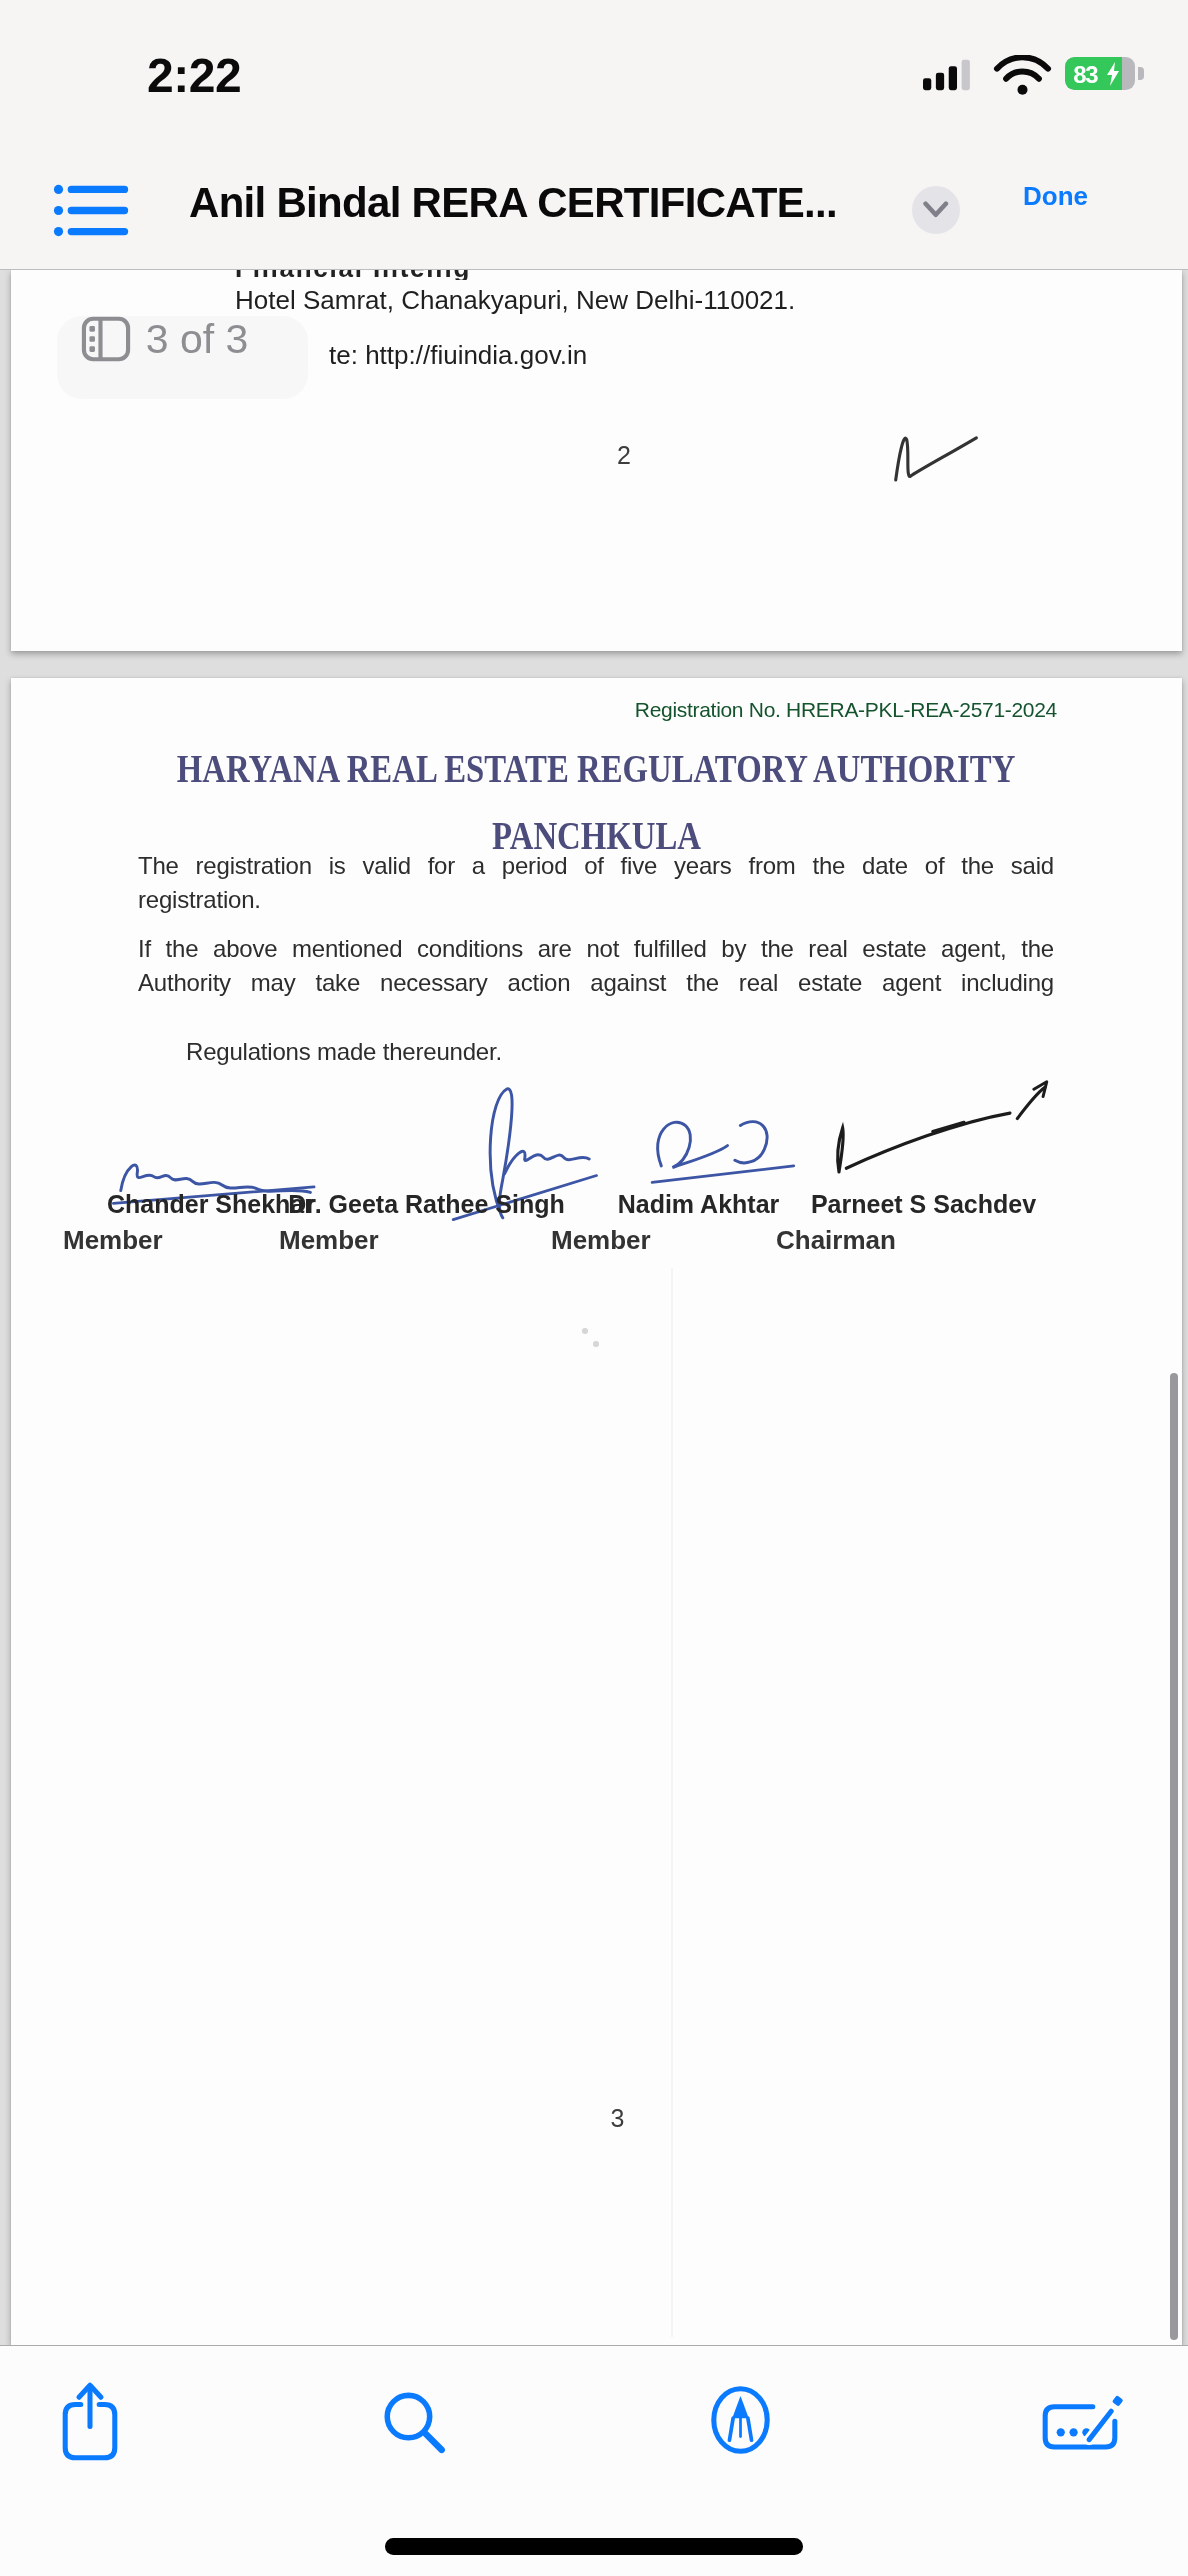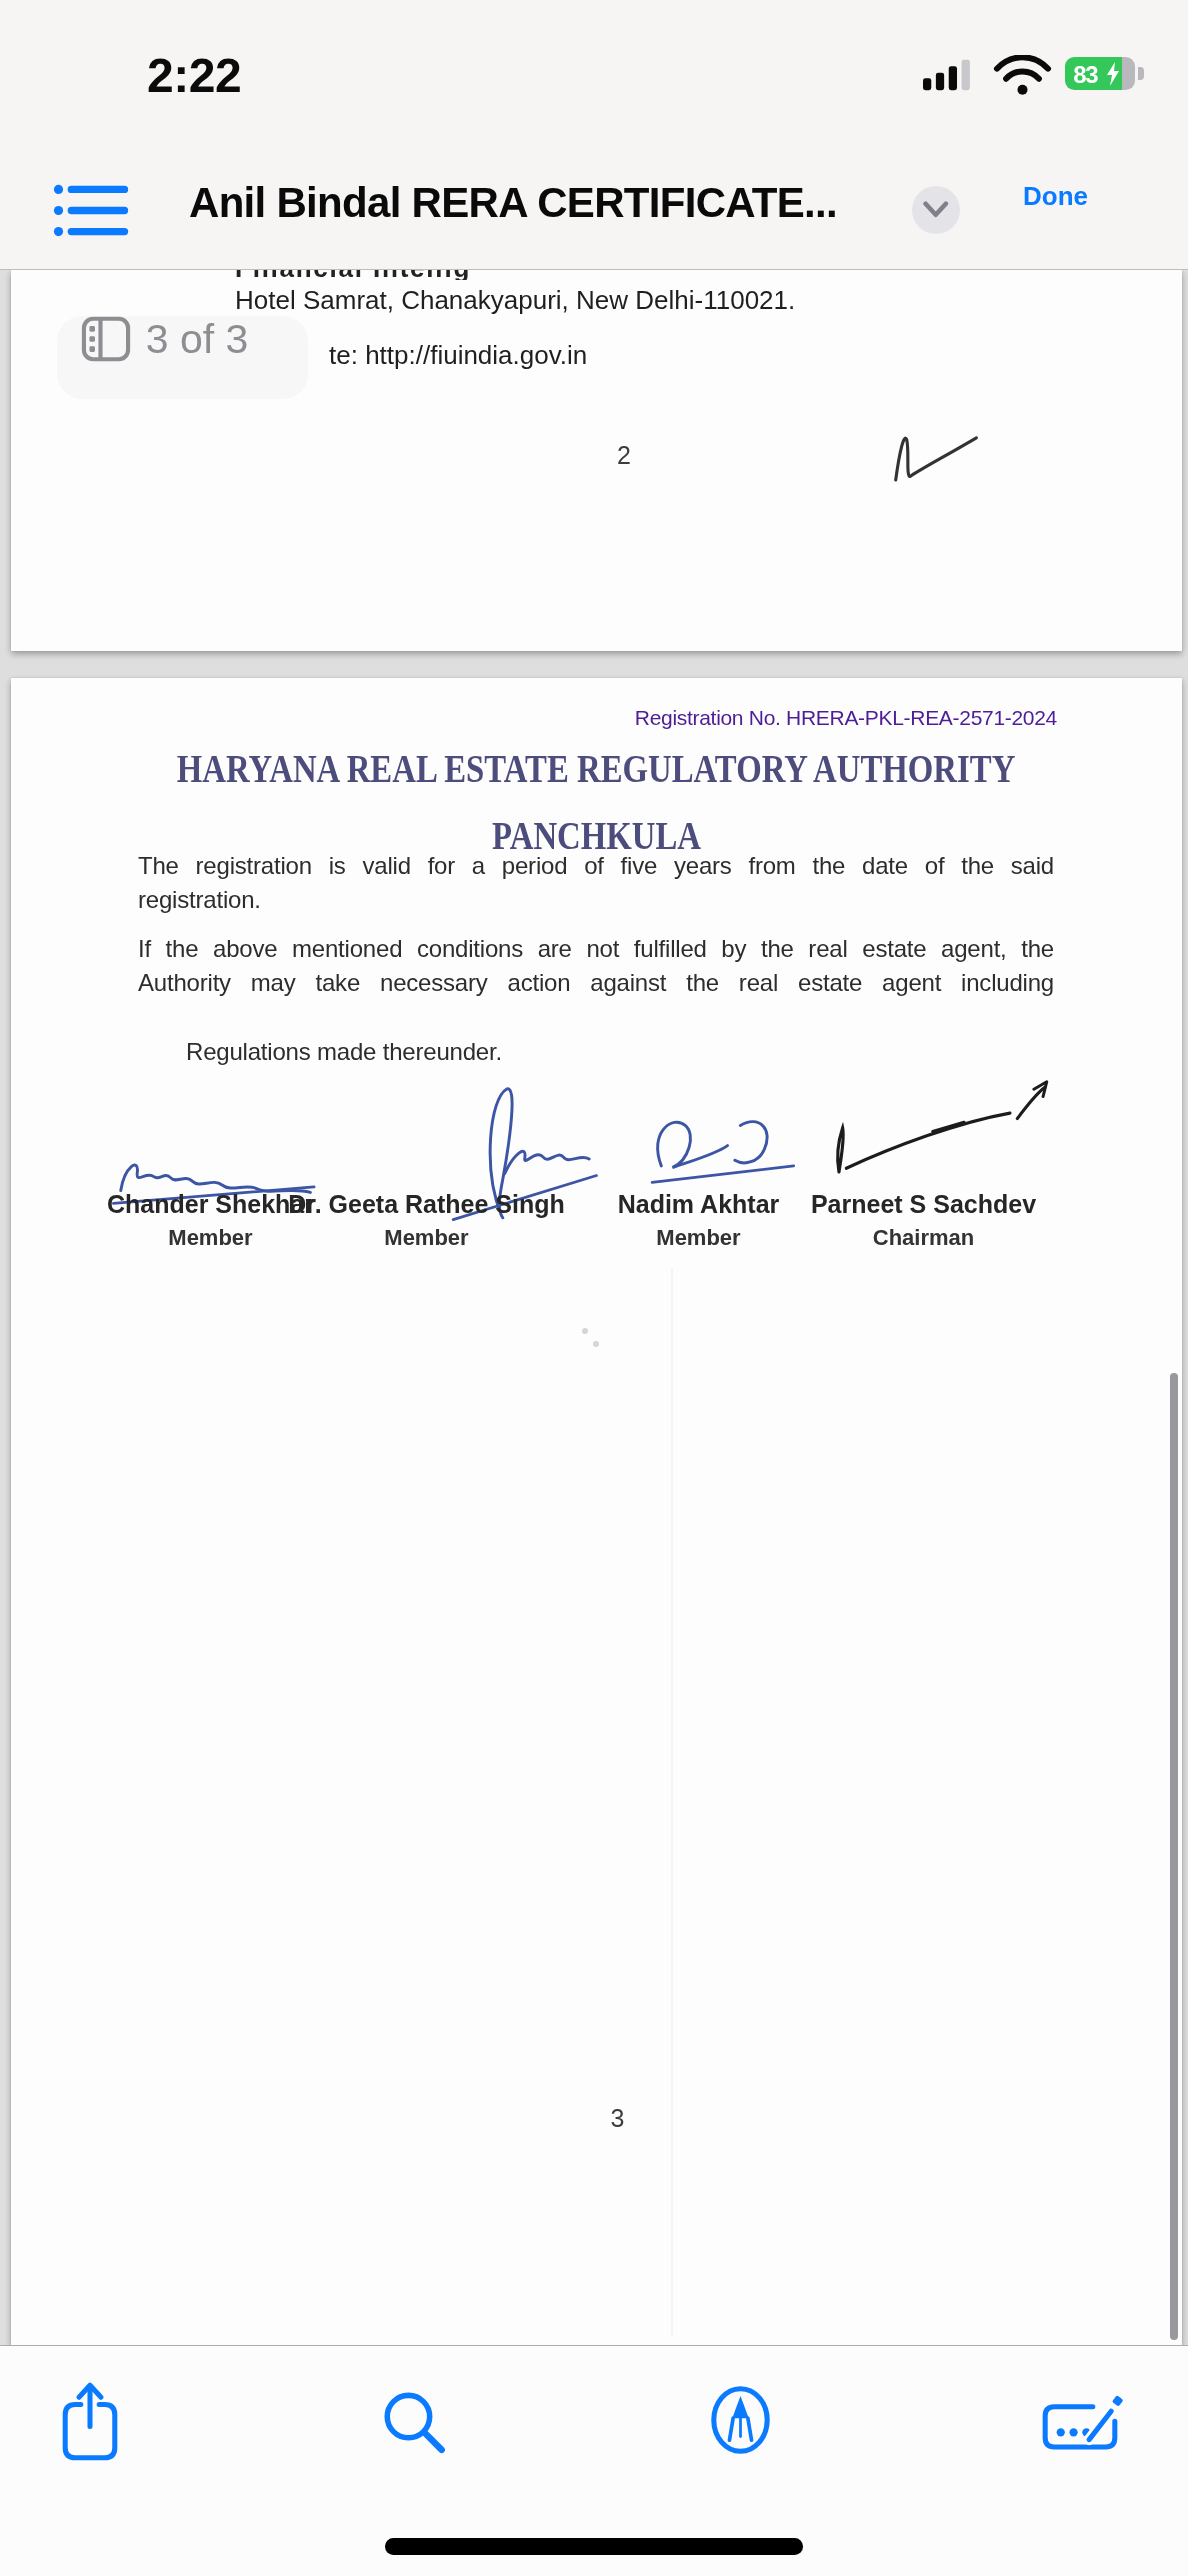--- a/index.html
+++ b/index.html
@@ -39,34 +39,34 @@
   .doc-text{color:#1f1f1f;font-size:26px;white-space:nowrap;}
   .clip-line{left:224px;top:0;height:10px;width:645px;overflow:hidden;}
   .clip-line span{display:block;margin-top:-17.5px;font-size:26px;font-weight:700;color:#222;
     filter:blur(0.6px);letter-spacing:1.8px;}
   .addr-line{left:224px;top:14.7px;}
   .web-line{left:318px;top:70px;}
   .pagenum{color:#3d3d3d;font-size:25px;}
   .p2num{left:606px;top:171px;}
   .check-svg{left:877px;top:155px;}
 
-  .regno{right:125px;top:28px;font-size:21px;color:#4c1d95;letter-spacing:-0.3px;white-space:nowrap;}
+  .regno{right:125px;top:20px;font-size:21px;color:#14532d;letter-spacing:-0.3px;white-space:nowrap;}
   .doc-h{left:0;right:0;text-align:center;font-family:"Liberation Serif",serif;
     font-weight:700;color:#4d4d7d;font-size:41px;white-space:nowrap;}
   .doc-h>span{display:inline-block;transform:scaleX(.8);transform-origin:center;}
   .h1{top:66px;}
   .h2{top:133px;}
   .para-line{left:127px;width:916px;font-size:24px;line-height:34px;color:#2d2d2d;
     letter-spacing:-0.2px;text-align:justify;text-align-last:justify;}
   .last-line{text-align-last:left;}
   .pl-1a{top:171px;}.pl-1b{top:205px;}
   .pl-2a{top:254px;}.pl-2b{top:288px;}.pl-2c{top:322px;}.pl-2d{top:357px;margin-left:48px;}
   .sig-name{width:295px;text-align:center;font-size:25px;font-weight:700;color:#262626;
     top:512px;white-space:nowrap;}
-  .sig-role{width:295px;text-align:center;font-size:22px;font-weight:700;color:#333;top:547px;}
+  .sig-role{width:295px;text-align:left;font-size:26px;font-weight:700;color:#333;top:547px;}
   .n1{left:52px;}.n2{left:268px;}.n3{left:540px;}.n4{left:765px;}
   .sig1{left:95px;top:461px;}
   .sig2{left:405px;top:402px;}
   .sig3{left:619px;top:429px;}
   .sig4{left:800px;top:402px;}
   .p3num{left:586px;top:1426px;width:41px;text-align:center;}
   .fold{left:660px;top:590px;width:1.8px;height:1069px;background:rgba(0,0,0,.035);}
   .speck{width:5.5px;height:5.5px;border-radius:50%;background:#d6d6d6;}
 
   

